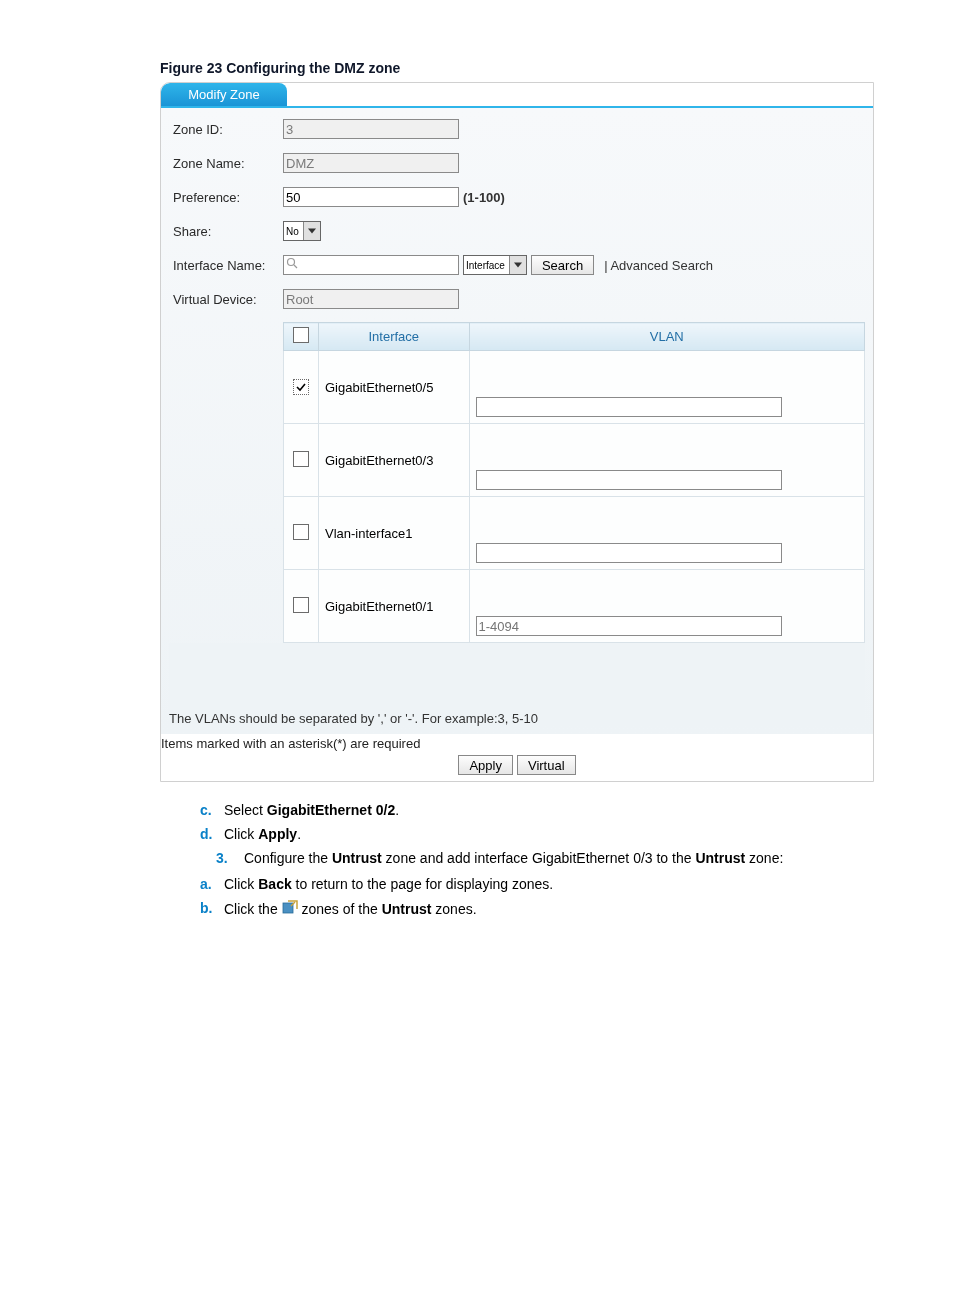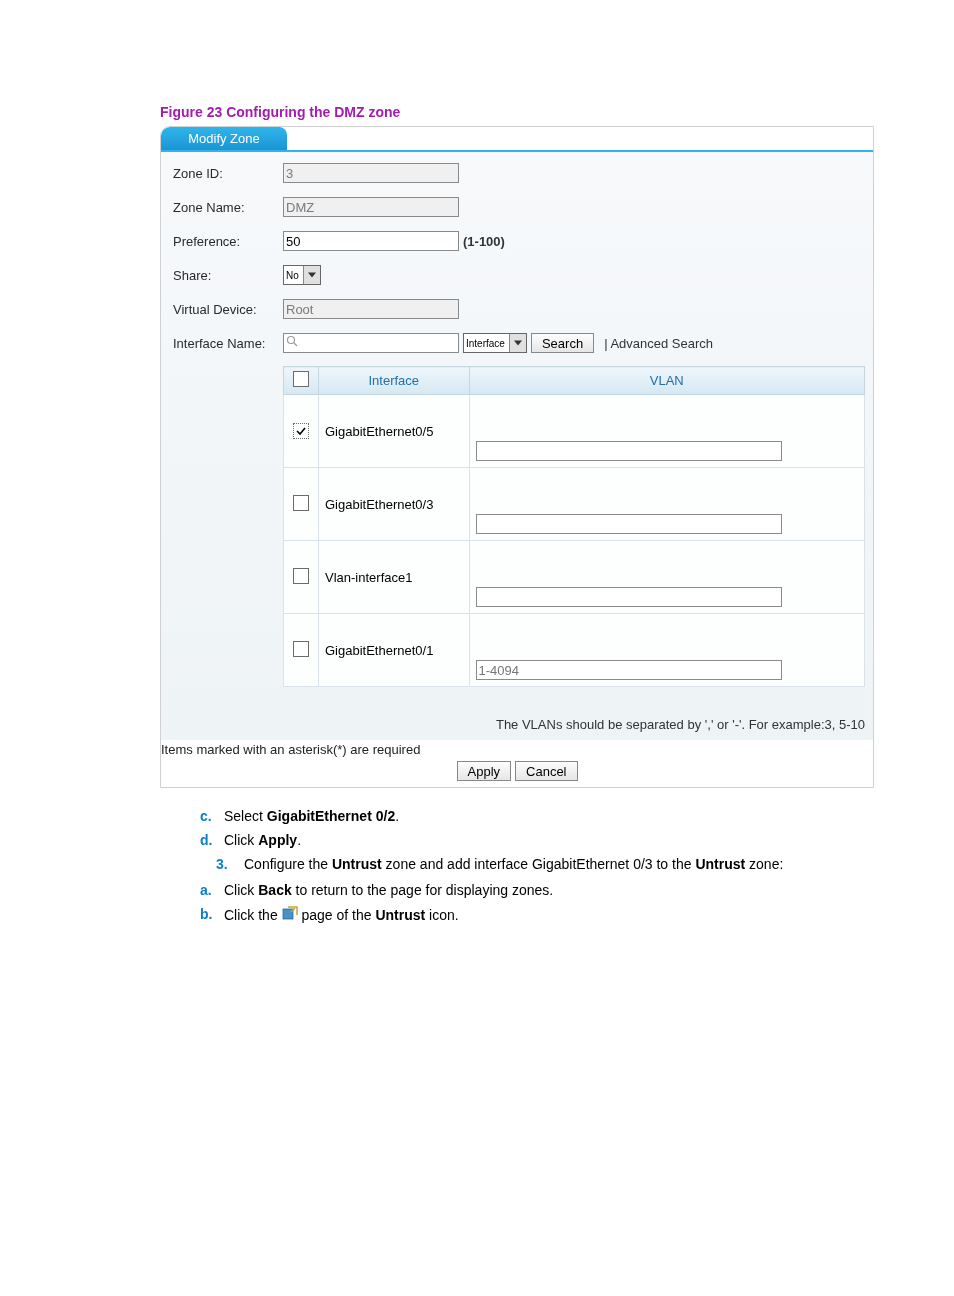--- a/index.html
+++ b/index.html
@@ -7,27 +7,26 @@
     font-family: Arial, Helvetica, sans-serif;
     font-size: 13px;
     color: #000;
     background: #fff;
     width: 954px;
   }
   .page {
     padding: 60px 80px 40px 80px;
   }
   .figure-caption {
-    color: #a21caf;
+    color: #0f172a;
     font-weight: bold;
     font-size: 14px;
     margin-left: 80px;
     margin-bottom: 6px;
     font-family: Arial, sans-serif;
-    margin-top: 44px;
   }
   .panel-wrap {
     margin-left: 80px;
     border: 1px solid #d0d0d0;
     border-top-left-radius: 10px;
     overflow: hidden;
   }
   .tab {
     display: inline-block;
     background: linear-gradient(#2fb5ea, #1a94d6);
@@ -162,24 +161,24 @@
   .chkbox.boxed { border-style: dotted; border-width: 1.5px; }
   .vlan-input {
     border: 1px solid #8a8a8a;
     height: 18px;
     width: 300px;
     padding: 0 2px;
     font-size: 13px;
     margin-top: 40px;
   }
   .note-line {
-    text-align: right;
+    text-align: left;
     font-size: 13px;
     color: #333;
-    padding-top: 30px;
+    padding-top: 68px;
     background: linear-gradient(#eef3f6,#eef3f6);
   }
   .asterisk-note {
     background: #fff;
     font-size: 13px;
     color: #222;
     padding: 2px 0 0 0;
   }
   .action-row {
     background: #fff;
@@ -257,25 +256,20 @@
       <div class="row">
         <div class="label-col">Share:</div>
         <div class="select-box">
           <span class="val">No</span>
           <span class="select-arrow">
             <svg viewBox="0 0 10 6">
                 <path d="M0 0 L10 0 L5 6 Z" fill="#333"></path>
               </svg>
           </span>
         </div>
-      </div>
-
-      <div class="row">
-        <div class="label-col">Virtual Device:</div>
-        <input class="input-text input-disabled w170" readonly="" value="Root" style="">
       </div>
 
       <div class="row">
         <div class="label-col">Interface Name:</div>
         <div class="search-row">
           <span class="search-input-wrap">
             <span class="search-icon">
               <svg width="12" height="12" viewBox="0 0 12 12">
                   <circle cx="5" cy="5" r="3.5" fill="none" stroke="#9a9a9a" stroke-width="1.2"></circle>
                   <line x1="8" y1="8" x2="11" y2="11" stroke="#9a9a9a" stroke-width="1.2"></line>
@@ -287,20 +281,25 @@
             <span class="val">Interface</span>
             <span class="select-arrow">
               <svg viewBox="0 0 10 6">
                   <path d="M0 0 L10 0 L5 6 Z" fill="#333"></path>
                 </svg>
             </span>
           </div>
           <button class="btn">Search</button>
           <span class="adv-link">| Advanced Search</span>
         </div>
+      </div>
+
+      <div class="row">
+        <div class="label-col">Virtual Device:</div>
+        <input class="input-text input-disabled w170" readonly="" value="Root" style="">
       </div>
 
       <div class="row" style="align-items:flex-start;">
         <div class="label-col"></div>
         <table class="iface-table" style="flex:1;">
           <thead>
             <tr>
               <th class="chk">
                 <span class="chkbox"></span>
               </th>
@@ -339,21 +338,21 @@
         </table>
       </div>
 
       <div class="note-line">The VLANs should be separated by ',' or '-'. For example:3, 5-10</div>
     </div>
 
     <div class="asterisk-note">Items marked with an asterisk(*) are required</div>
 
     <div class="action-row">
       <button class="btn">Apply</button>
-      <button class="btn">Cancel</button>
+      <button class="btn">Virtual</button>
     </div>
   </div>
 
   <div class="instr-list">
 
     <div class="li">
       <span class="bullet">c.</span>
       <span class="li-text">
         <span>Select </span><span class="bold">GigabitEthernet 0/2</span><span>.</span>
       </span>
@@ -382,21 +381,21 @@
 
     <div class="li">
       <span class="bullet">b.</span>
       <span class="li-text">
         <span>Click the </span><span class="edit-icon-inline">
           <svg width="16" height="14" viewBox="0 0 16 14">
               <rect x="1" y="3" width="10" height="10" fill="#4a90c2" stroke="#2a6b98" stroke-width="0.8"></rect>
               <path d="M6 1 L15 1 L15 9" fill="none" stroke="#c9a23a" stroke-width="1.5"></path>
               <path d="M9 6 L13 2" stroke="#c9a23a" stroke-width="1.5"></path>
             </svg>
-        </span><span> page of the </span><span class="bold">Untrust</span><span> icon.</span>
+        </span><span> zones of the </span><span class="bold">Untrust</span><span> zones.</span>
       </span>
     </div>
 
   </div>
 
   <div class="page-num">31</div>
 
 </div>
 
 </body></html>

